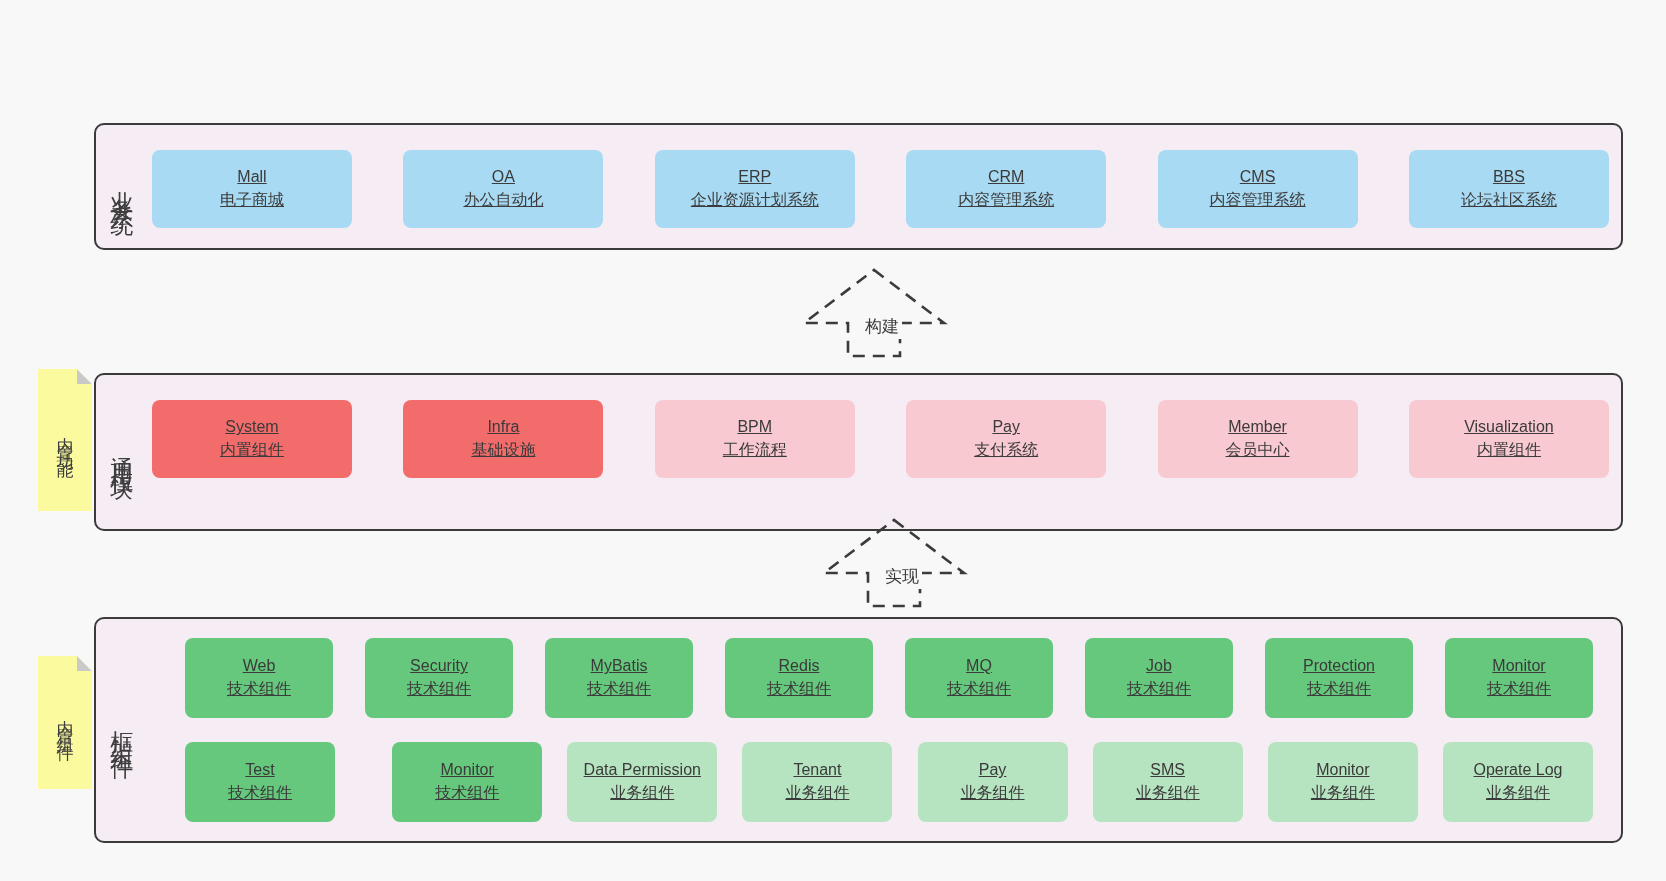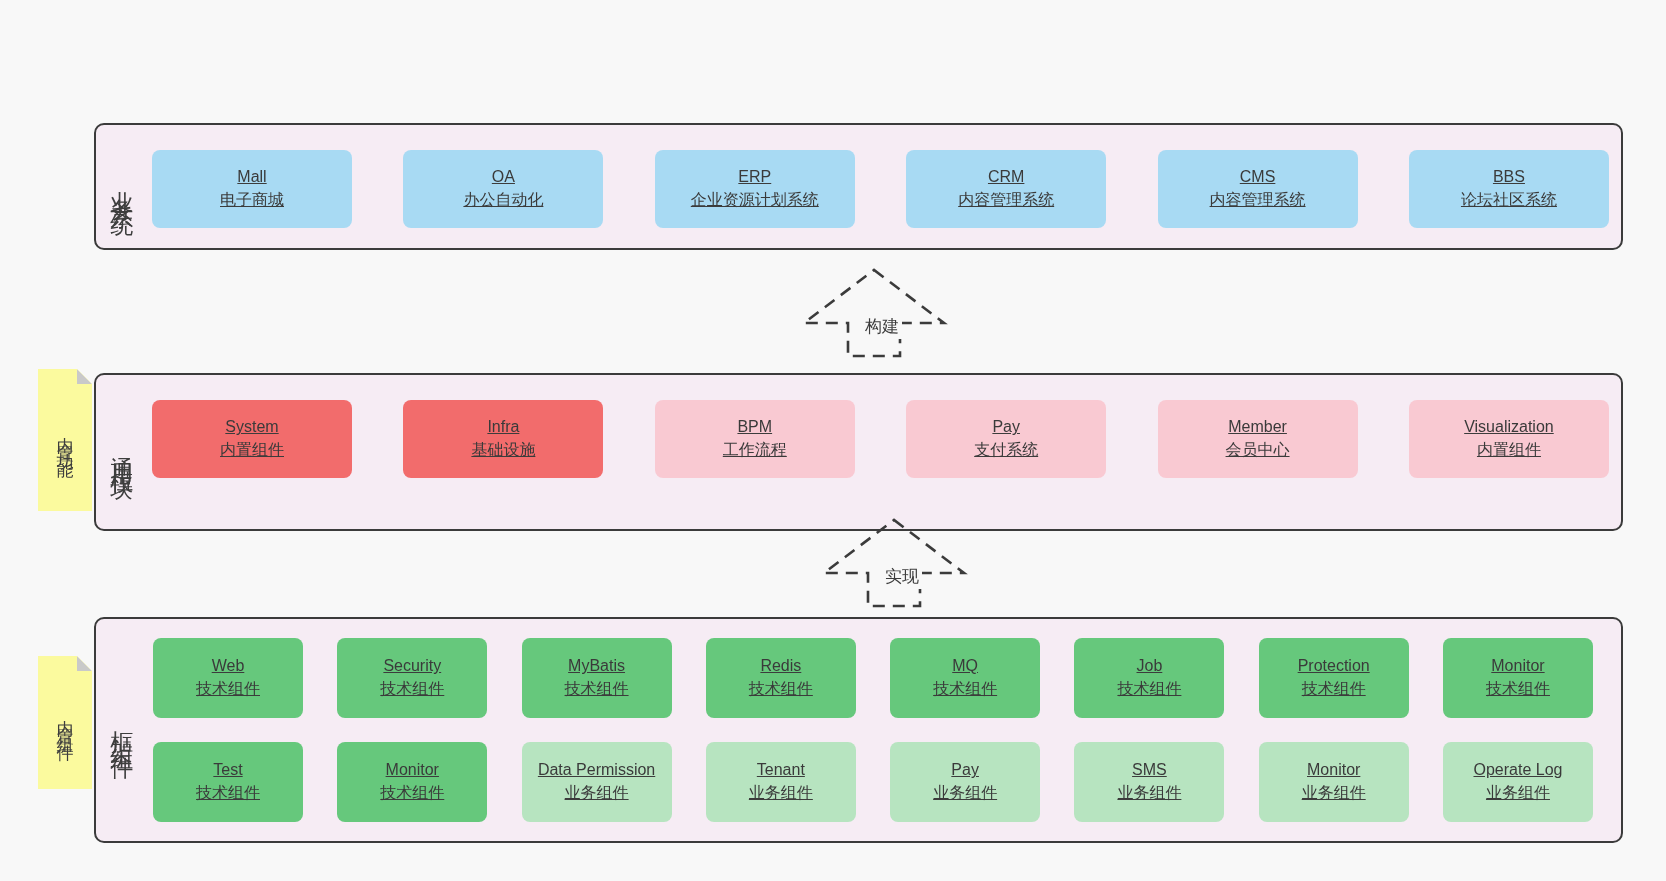--- a/index.html
+++ b/index.html
@@ -52,21 +52,21 @@
     display:flex;flex-direction:column;align-items:center;justify-content:center;
     text-align:center;
     font-size:16px;line-height:1.42;
     color:#3a3a3a;
     padding:2px 6px;box-sizing:border-box;
   }
   .box span{display:block;}
   .blue{background:#a8daf3;}
   .red{background:#f26c6c;}
   .pink{background:#f9c9d2;}
-  .green{background:#66c87c;}
+  .green{background:#66c87c;margin-left:32px;}
   .lgreen{background:#b7e4c0;}
 
   
   .sticky{
     position:absolute;left:38px;width:54px;
     background:#fbfa9e;
     clip-path:polygon(0 0,calc(100% - 15px) 0,100% 15px,100% 100%,0 100%);
     display:flex;align-items:center;justify-content:center;
   }
   #sticky-features{top:369px;height:142px;}

